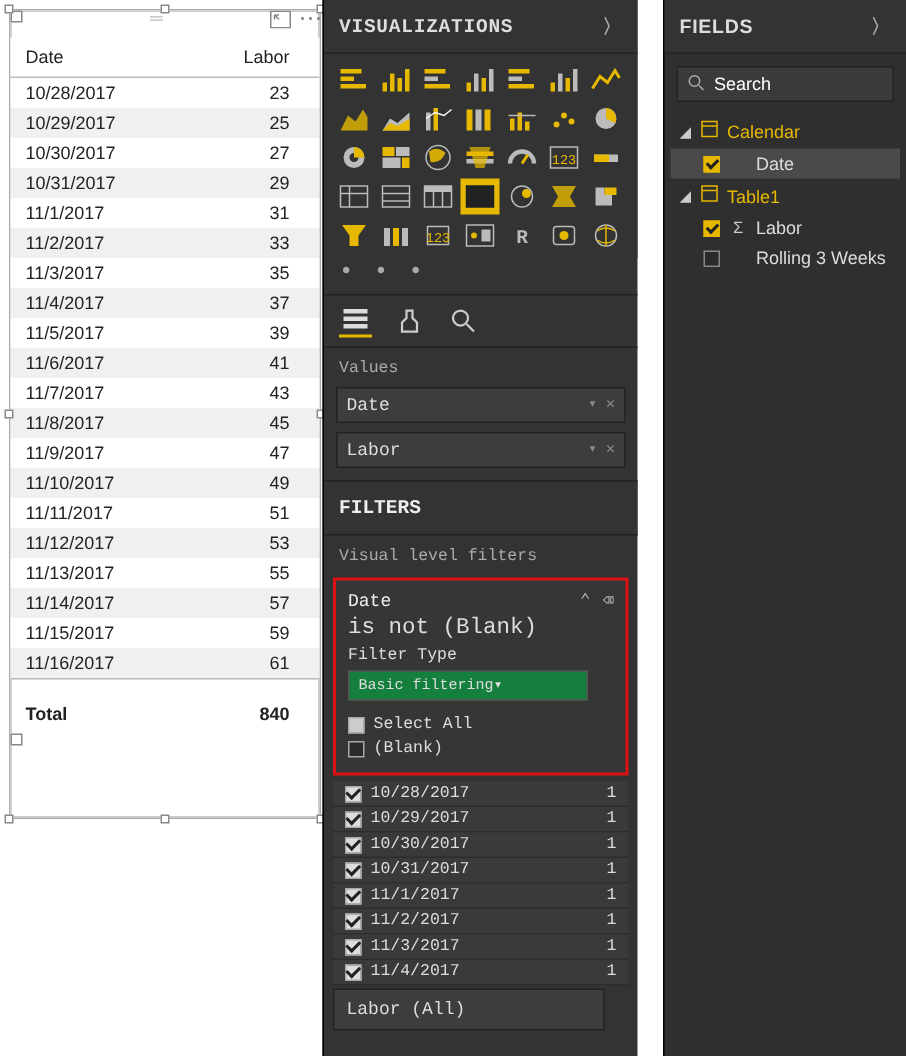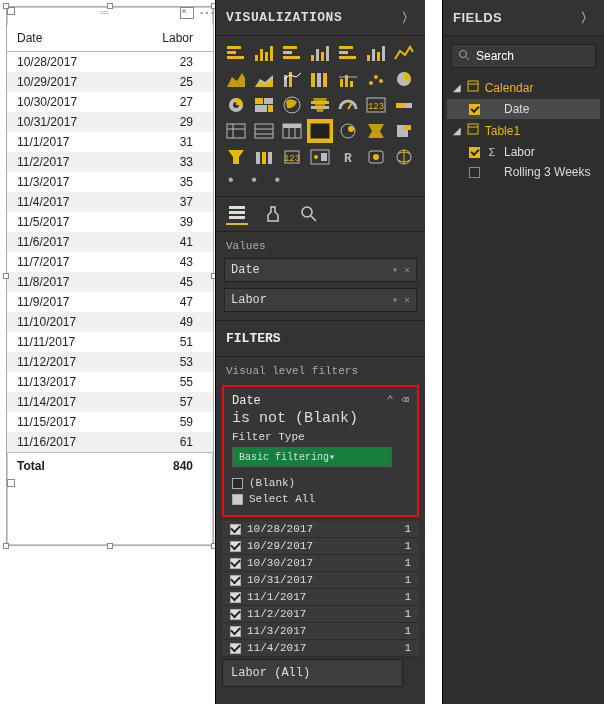--- a/index.html
+++ b/index.html
@@ -64,21 +64,21 @@
     background:#fff;
   }
   table.data-table th:last-child{text-align:right;padding-right:20px;}
   table.data-table td {
     padding: 3px 10px;
   }
   table.data-table td:last-child{text-align:right;padding-right:20px;}
   table.data-table tbody tr:nth-child(even) td{background:#f0f0f0;}
   table.data-table tbody tr:nth-child(odd) td{background:#fff;}
   table.data-table tfoot td{
-    font-weight:700; border-top:1px solid #bbb;padding-top:6px;padding-bottom:6px;
+    font-weight:700; border-top:1px solid #bbb;padding-top:16px;padding-bottom:6px;
   }
 
   
   .pane {
     position:absolute; top:0; height:704px;
     background:#333; color:#ccc;
     border-left:1px solid #000;
   }
   .pane.viz { left:215px; width:210px;font-family:Liberation Mono, monospace; }
   .pane.fields { left:442px; width:162px; background:#2f2f2f;}
@@ -605,26 +605,26 @@
       </span>
     </div>
     <div class="fc-cond">is not (Blank)</div>
     <div class="fc-type-label">Filter Type</div>
     <div class="fc-select">
       <span>Basic filtering</span>
       <span>▾</span>
     </div>
     <div class="fc-list" id="fc-top">
         <div class="fc-item">
+          <span class="cb square"></span>
+          <span>Select All</span>
+        </div>
+        <div class="fc-item">
           <span class="cb"></span>
           <span>(Blank)</span>
-        </div>
-        <div class="fc-item">
-          <span class="cb square"></span>
-          <span>Select All</span>
         </div>
       </div>
   </div>
 
   <div class="filter-list" id="fl">
       <div class="fl-item">
         <span class="cb chk"></span>
         <span>10/28/2017</span>
         <span class="count">1</span>
       </div>

